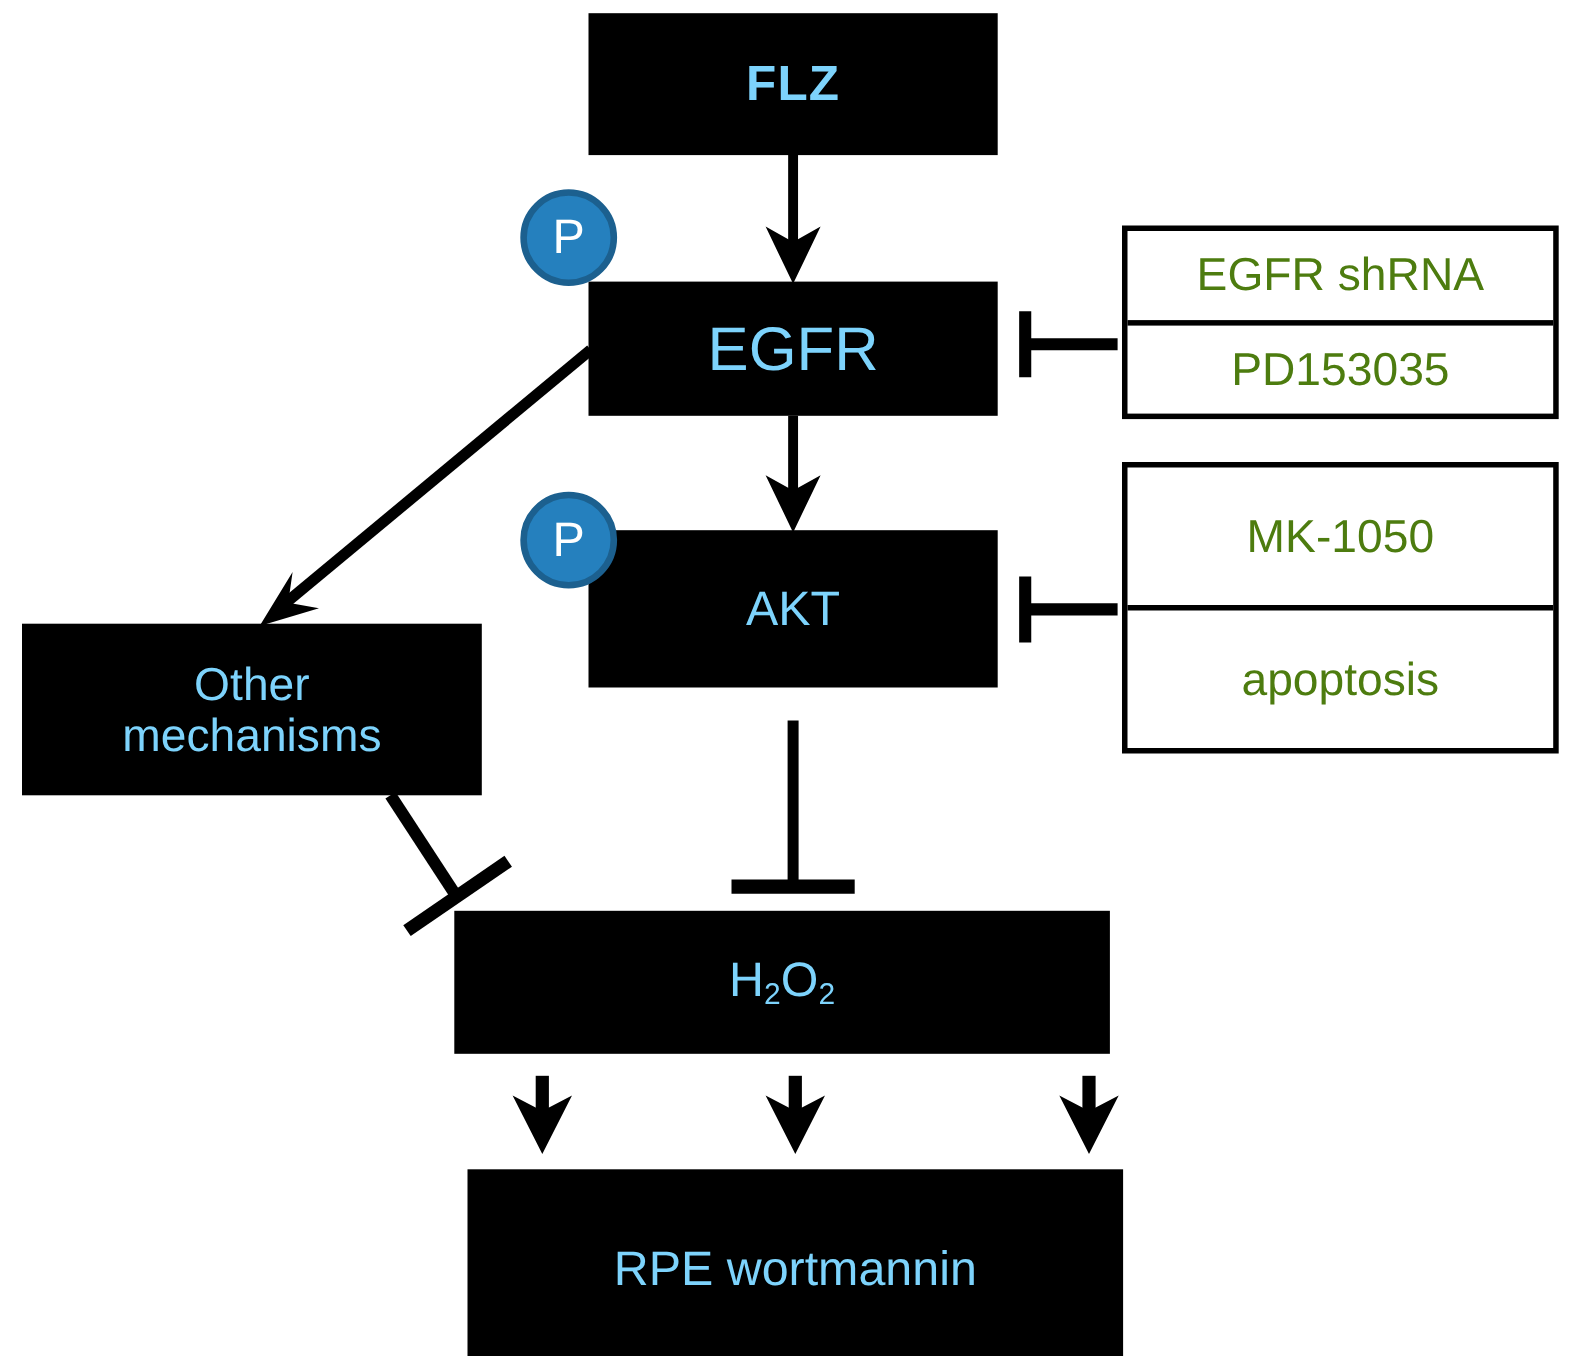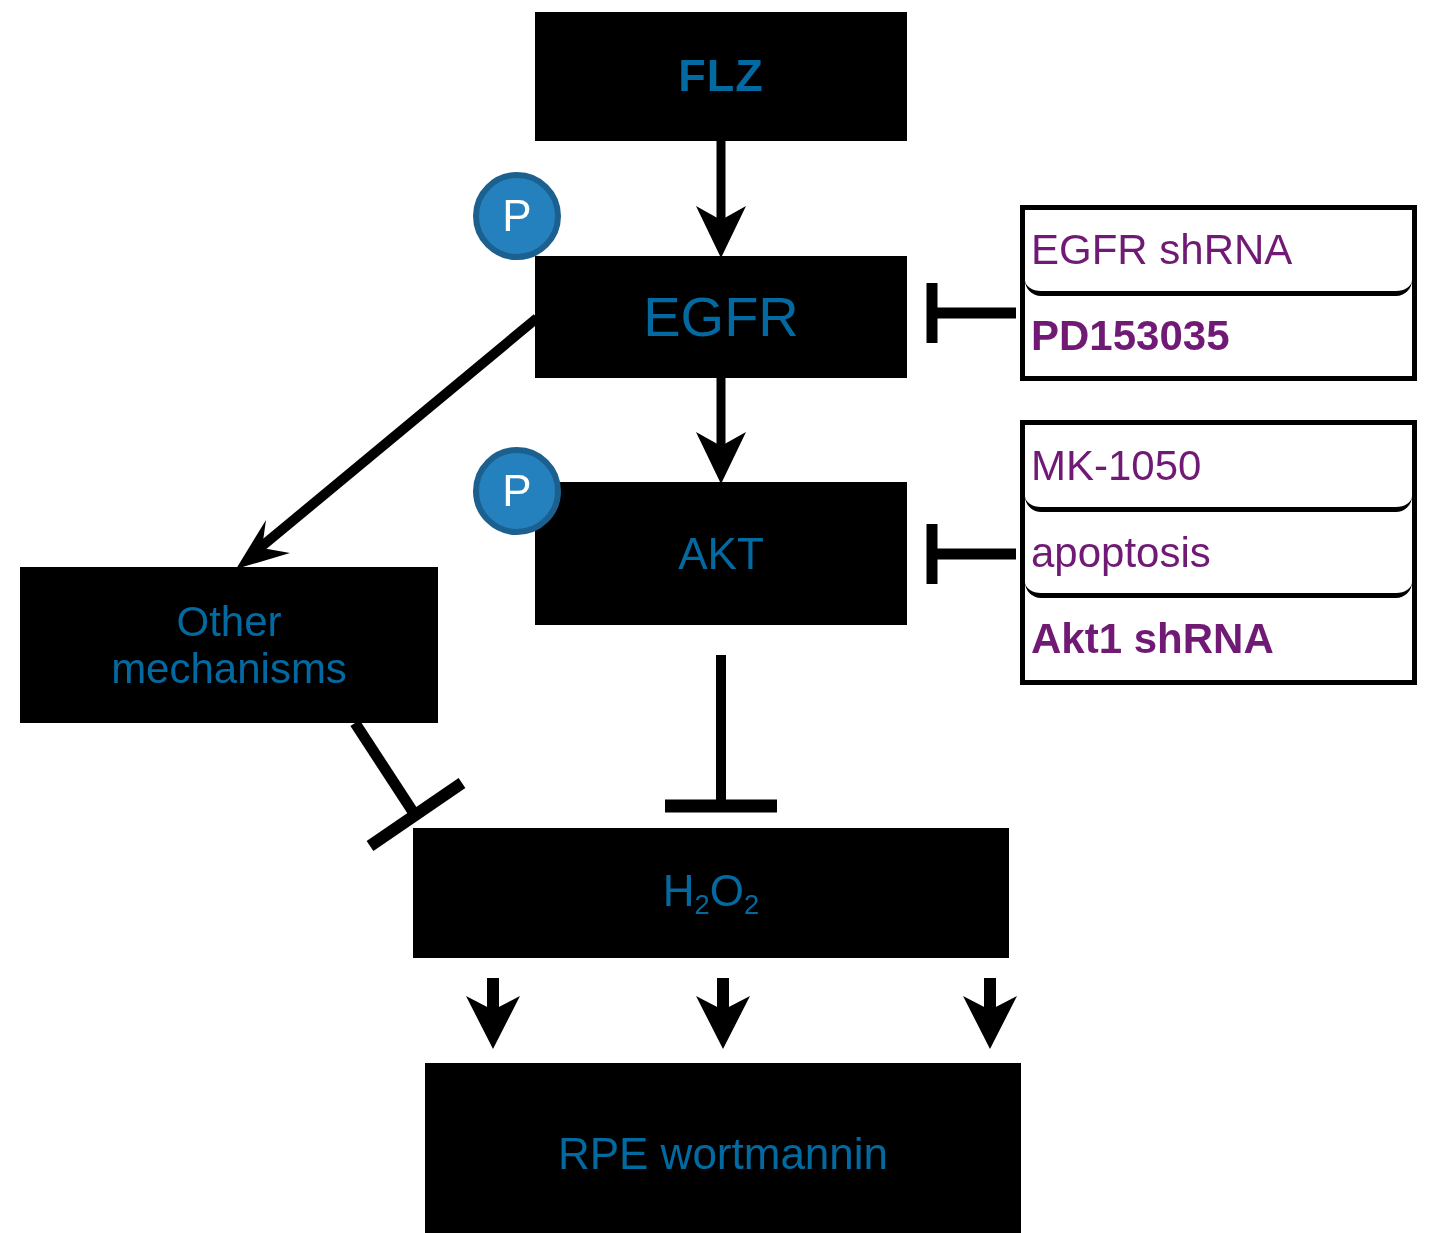--- a/index.html
+++ b/index.html
@@ -11,21 +11,21 @@
     position: relative;
     width: 1435px;
     height: 1233px;
     background: #ffffff;
     font-family: "Liberation Sans", sans-serif;
     overflow: hidden;
   }
   .node {
     position: absolute;
     background: #000000;
-    color: #0369a1;
+    color: #7dd3fc;
     display: flex;
     align-items: center;
     justify-content: center;
     text-align: center;
     line-height: 1.12;
     box-sizing: border-box;
   }
   .node-label {
     display: block;
     width: 100%;
@@ -47,29 +47,28 @@
     background: #ffffff;
     border: 5px solid #000000;
     box-sizing: border-box;
     display: flex;
     flex-direction: column;
   }
   .inhibitor-row {
     flex: 1 1 0;
     display: flex;
     align-items: center;
-    justify-content: flex-start;
-    color: #701a75;
+    justify-content: center;
+    color: #4d7c0f;
     font-size: 42px;
     border-bottom: 5px solid #000000;
     box-sizing: border-box;
     padding: 0 6px;
-    border-radius: 16px;
-  }
-  .inhibitor-row:last-child { border-bottom: none; font-weight: bold; }
+  }
+  .inhibitor-row:last-child { border-bottom: none; }
 
   #inhib-egfr { left: 1020px; top: 205px; width: 397px; height: 176px; }
   #inhib-akt  { left: 1020px; top: 420px; width: 397px; height: 265px; }
 
   
   #edges {
     position: absolute;
     left: 0; top: 0;
     width: 1435px; height: 1233px;
     pointer-events: none;
@@ -193,18 +192,15 @@
     </div>
   </div>
 
   <div class="inhibitor-box" id="inhib-akt">
     <div class="inhibitor-row">
       <span>MK-1050</span>
     </div>
     <div class="inhibitor-row">
       <span>apoptosis</span>
     </div>
-    <div class="inhibitor-row">
-      <span>Akt1 shRNA</span>
-    </div>
   </div>
 
 </div>
 
 </body></html>

